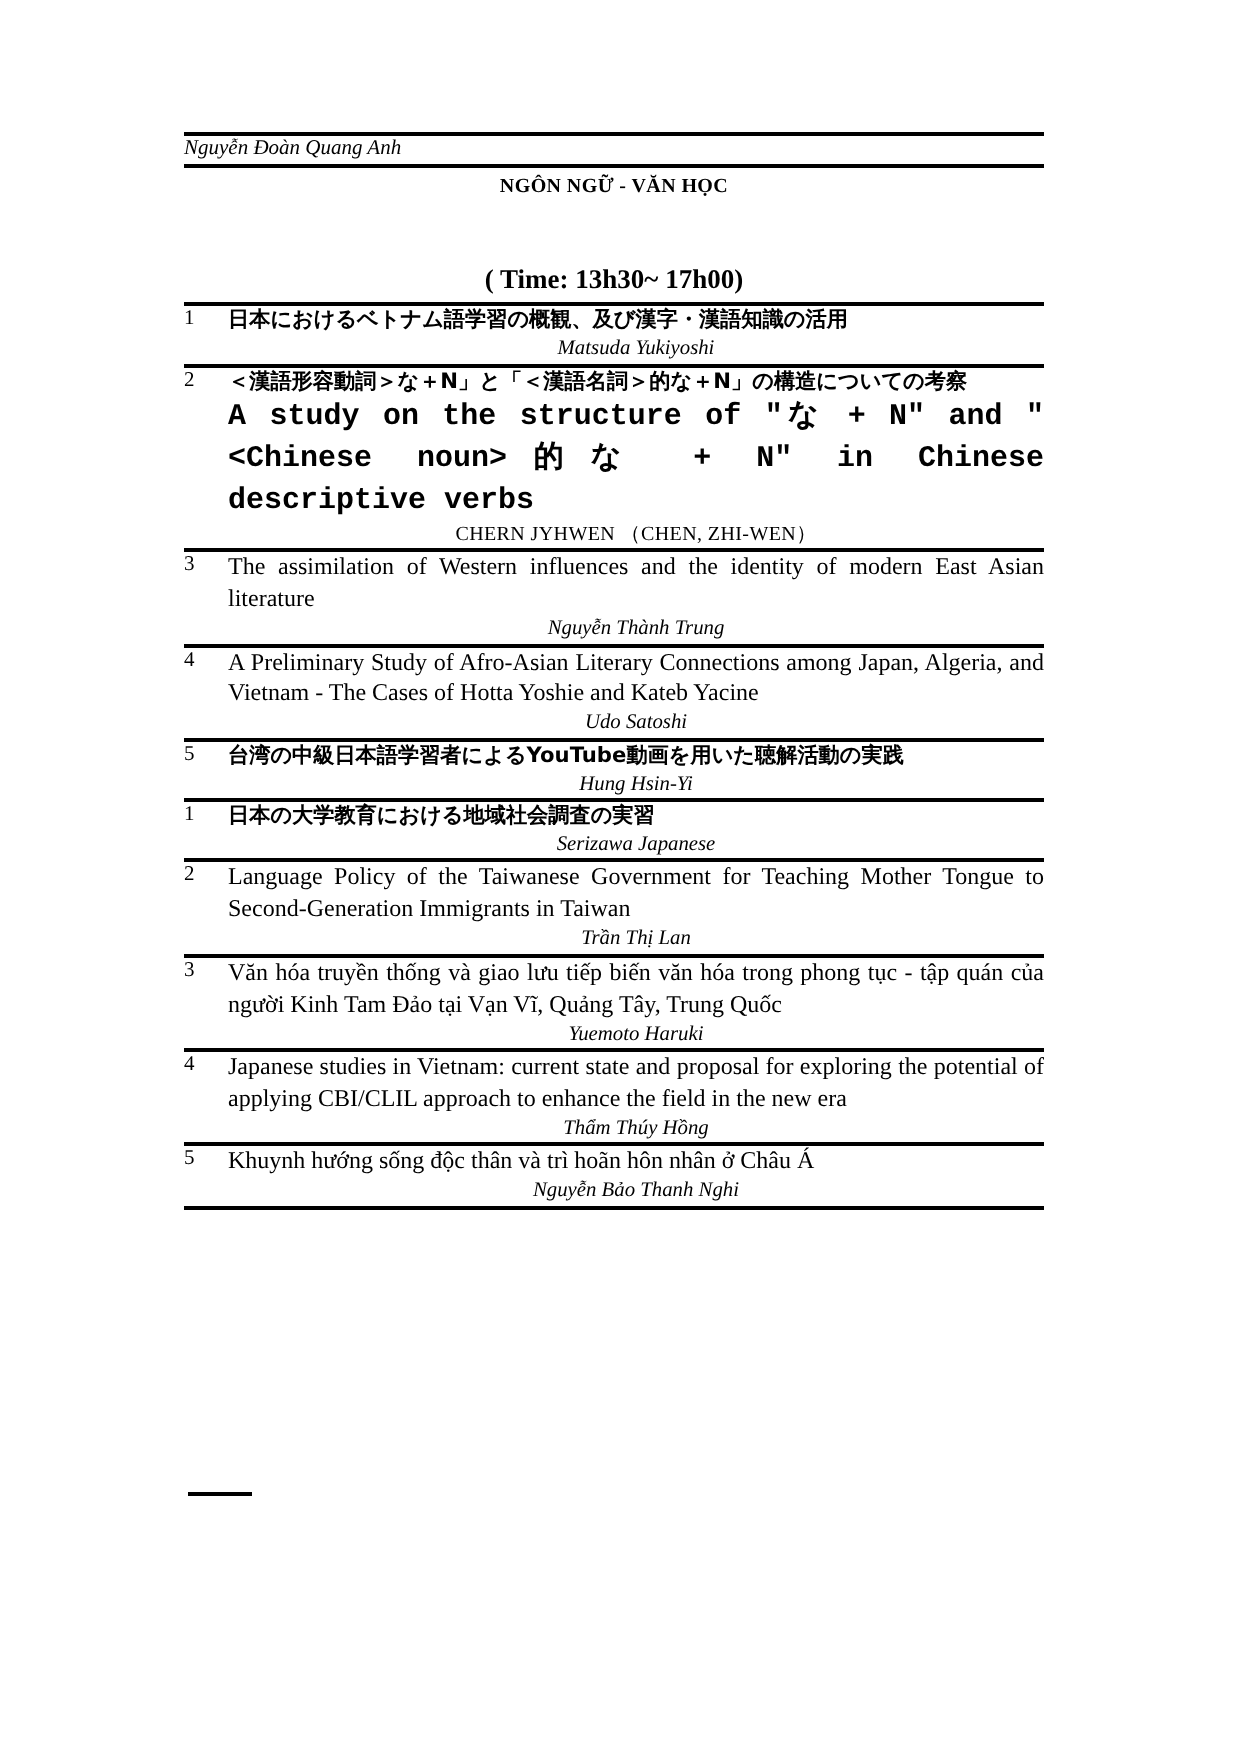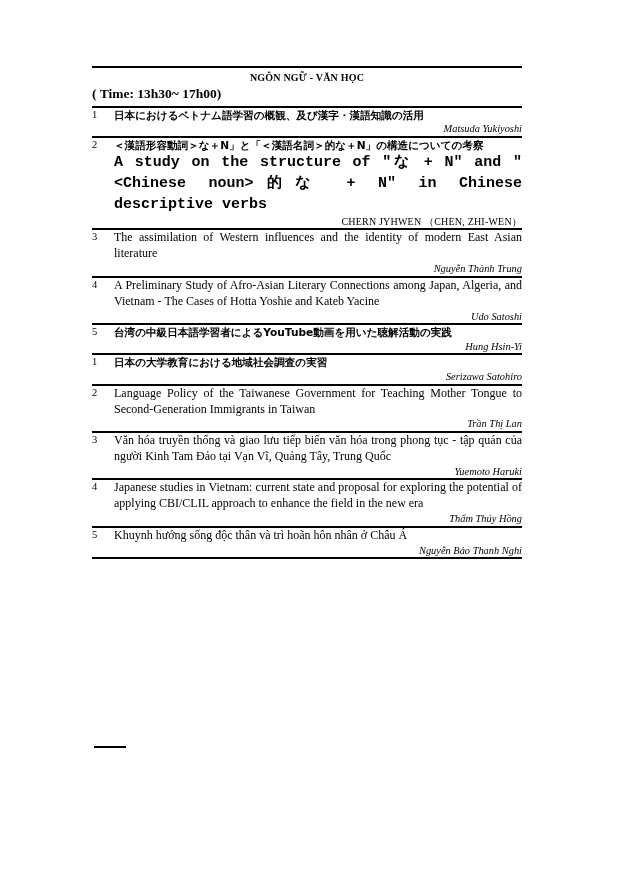--- a/index.html
+++ b/index.html
@@ -68,24 +68,26 @@
 
   .section-header {
     text-align: center;
     font-weight: bold;
     font-size: 10px;
     line-height: 1.32;
     padding: 3px 0 1px 0;
     letter-spacing: 0.2px;
   }
   .section-time {
+    text-align: center;
     font-weight: bold;
     font-size: 13.5px;
     line-height: 1.3;
     padding: 0 0 3px 0;
+    margin-top: 30px;
   }
 
   .title-line {
     font-weight: normal;
     font-size: 12px;
     line-height: 1.33;
     text-align: justify;
     text-justify: inter-word;
     margin: 0;
   }
@@ -101,21 +103,21 @@
     font-size: 15px;
     font-weight: bold;
     line-height: 1.4;
     text-align: justify;
   }
   .author-line {
     font-style: italic;
     font-size: 10.4px;
     line-height: 1.3;
     margin: 0;
-    text-align: right;
+    text-align: center;
   }
   .author-line.sans {
     font-family: Liberation Serif, serif;
     font-style: normal;
     font-size: 10px;
     letter-spacing: 0.2px;
   }
 
   
   .footnote-sep {
@@ -132,20 +134,23 @@
 
 <div class="page">
 
   <table class="program-table">
     <colgroup>
       <col style="width:22px">
       <col>
     </colgroup>
     <tbody id="program-body">
         <tr>
+          <td colspan="2" class="cont-author rule-thick">Nguyễn Đoàn Quang Anh</td>
+        </tr>
+        <tr>
           <td colspan="2" class="rule-thick">
             <div class="section-header">NGÔN NGỮ - VĂN HỌC</div>
             <div class="section-time">( Time: 13h30~ 17h00)</div>
           </td>
         </tr>
         <tr>
           <td class="num-cell rule-thick">1</td>
           <td class="body-cell rule-thick">
             <div class="title-line jp">日本におけるベトナム語学習の概観、及び漢字・漢語知識の活用</div>
             <div class="author-line">Matsuda Yukiyoshi</div>
@@ -177,21 +182,21 @@
           <td class="num-cell rule-thick">5</td>
           <td class="body-cell rule-thick">
             <div class="title-line jp">台湾の中級日本語学習者によるYouTube動画を用いた聴解活動の実践</div>
             <div class="author-line">Hung Hsin-Yi</div>
           </td>
         </tr>
         <tr>
           <td class="num-cell rule-thick">1</td>
           <td class="body-cell rule-thick">
             <div class="title-line jp">日本の大学教育における地域社会調査の実習</div>
-            <div class="author-line">Serizawa Satohiro</div>
+            <div class="author-line">Serizawa Japanese</div>
           </td>
         </tr>
         <tr>
           <td class="num-cell rule-thick">2</td>
           <td class="body-cell rule-thick">
             <div class="title-line">Language Policy of the Taiwanese Government for Teaching Mother Tongue to Second-Generation Immigrants in Taiwan</div>
             <div class="author-line">Trần Thị Lan</div>
           </td>
         </tr>
         <tr>

